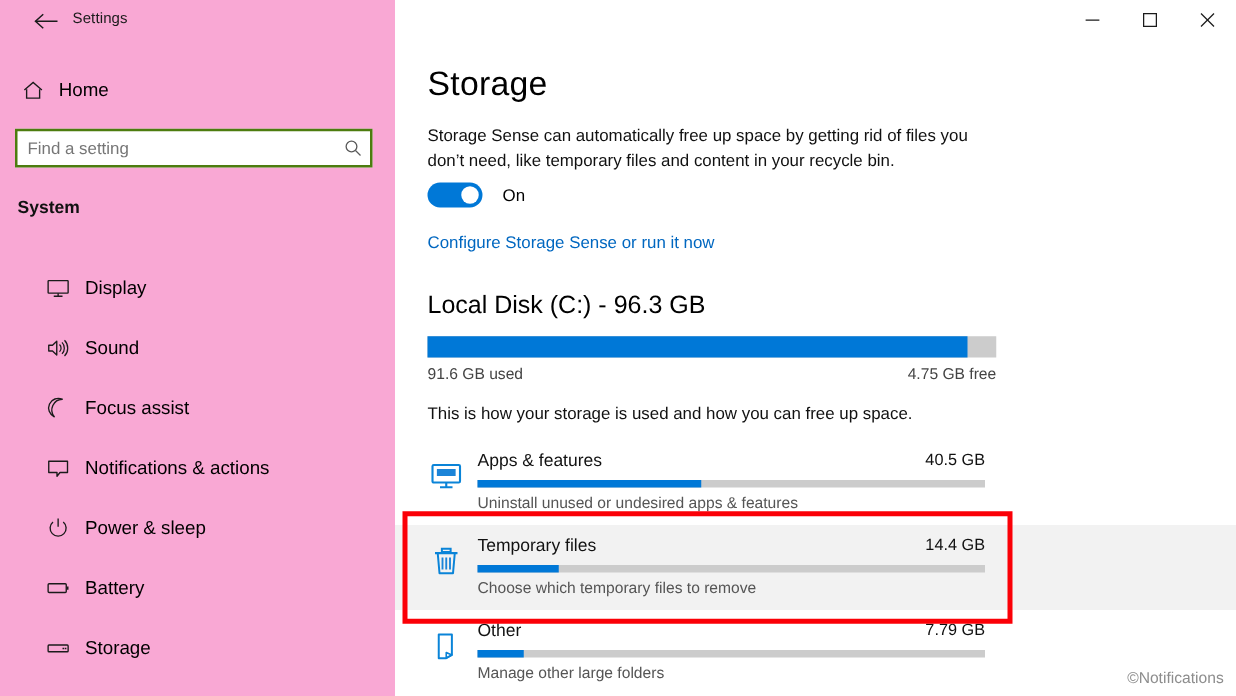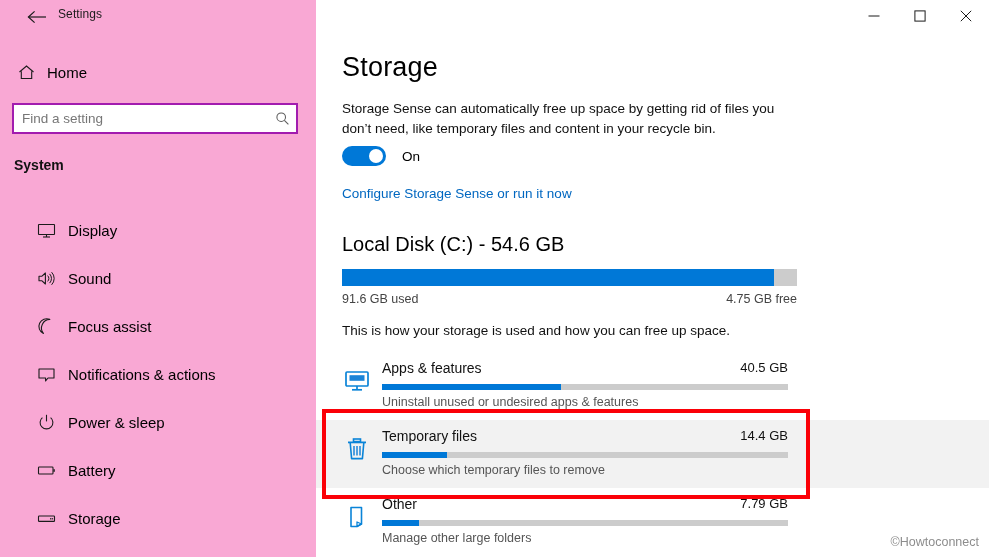--- a/index.html
+++ b/index.html
@@ -60,21 +60,21 @@
     display: flex; align-items: center; justify-content: center;
   }
   .home-label {
     margin-left: 10px;
     font-size: 15px; color: #000;
   }
   .searchbox {
     position: absolute; left: 12px; top: 103px;
     width: 286px; height: 31px;
     background: #ffffff;
-    border: 2px solid #a21caf;
+    border: 2px solid #4d7c0f;
     display: flex; align-items: center;
   }
   .search-input {
     flex: 1;
     border: none; outline: none;
     background: transparent;
     font-family: "Liberation Sans", sans-serif;
     font-size: 13.5px;
     color: #202020;
     padding-left: 8px;
@@ -360,21 +360,21 @@
 
     <div class="toggle-row">
       <button class="toggle">
         <span class="knob"></span>
       </button>
       <span class="toggle-label">On</span>
     </div>
 
     <a href="#" class="link">Configure Storage Sense or run it now</a>
 
-    <div class="disk-title">Local Disk (C:) - 54.6 GB</div>
+    <div class="disk-title">Local Disk (C:) - 96.3 GB</div>
 
     <div class="diskbar">
       <div class="fill" id="disk-fill" style="width: 95%;"></div>
     </div>
     <div class="disk-used">91.6 GB used</div>
     <div class="disk-free">4.75 GB free</div>
 
     <div class="howto">This is how your storage is used and how you can free up space.</div>
 
     <div class="cats">
@@ -457,15 +457,15 @@
         <svg width="12" height="12" viewBox="0 0 12 12">
           <line x1="0.8" y1="0.8" x2="11.2" y2="11.2" stroke="#1b1b1b" stroke-width="1"></line>
           <line x1="11.2" y1="0.8" x2="0.8" y2="11.2" stroke="#1b1b1b" stroke-width="1"></line>
         </svg>
       </button>
     </div>
   </div>
 
   <div class="redbox"></div>
 
-  <div class="watermark">©Howtoconnect</div>
+  <div class="watermark">©Notifications</div>
 
 </div>
 
 </body></html>

